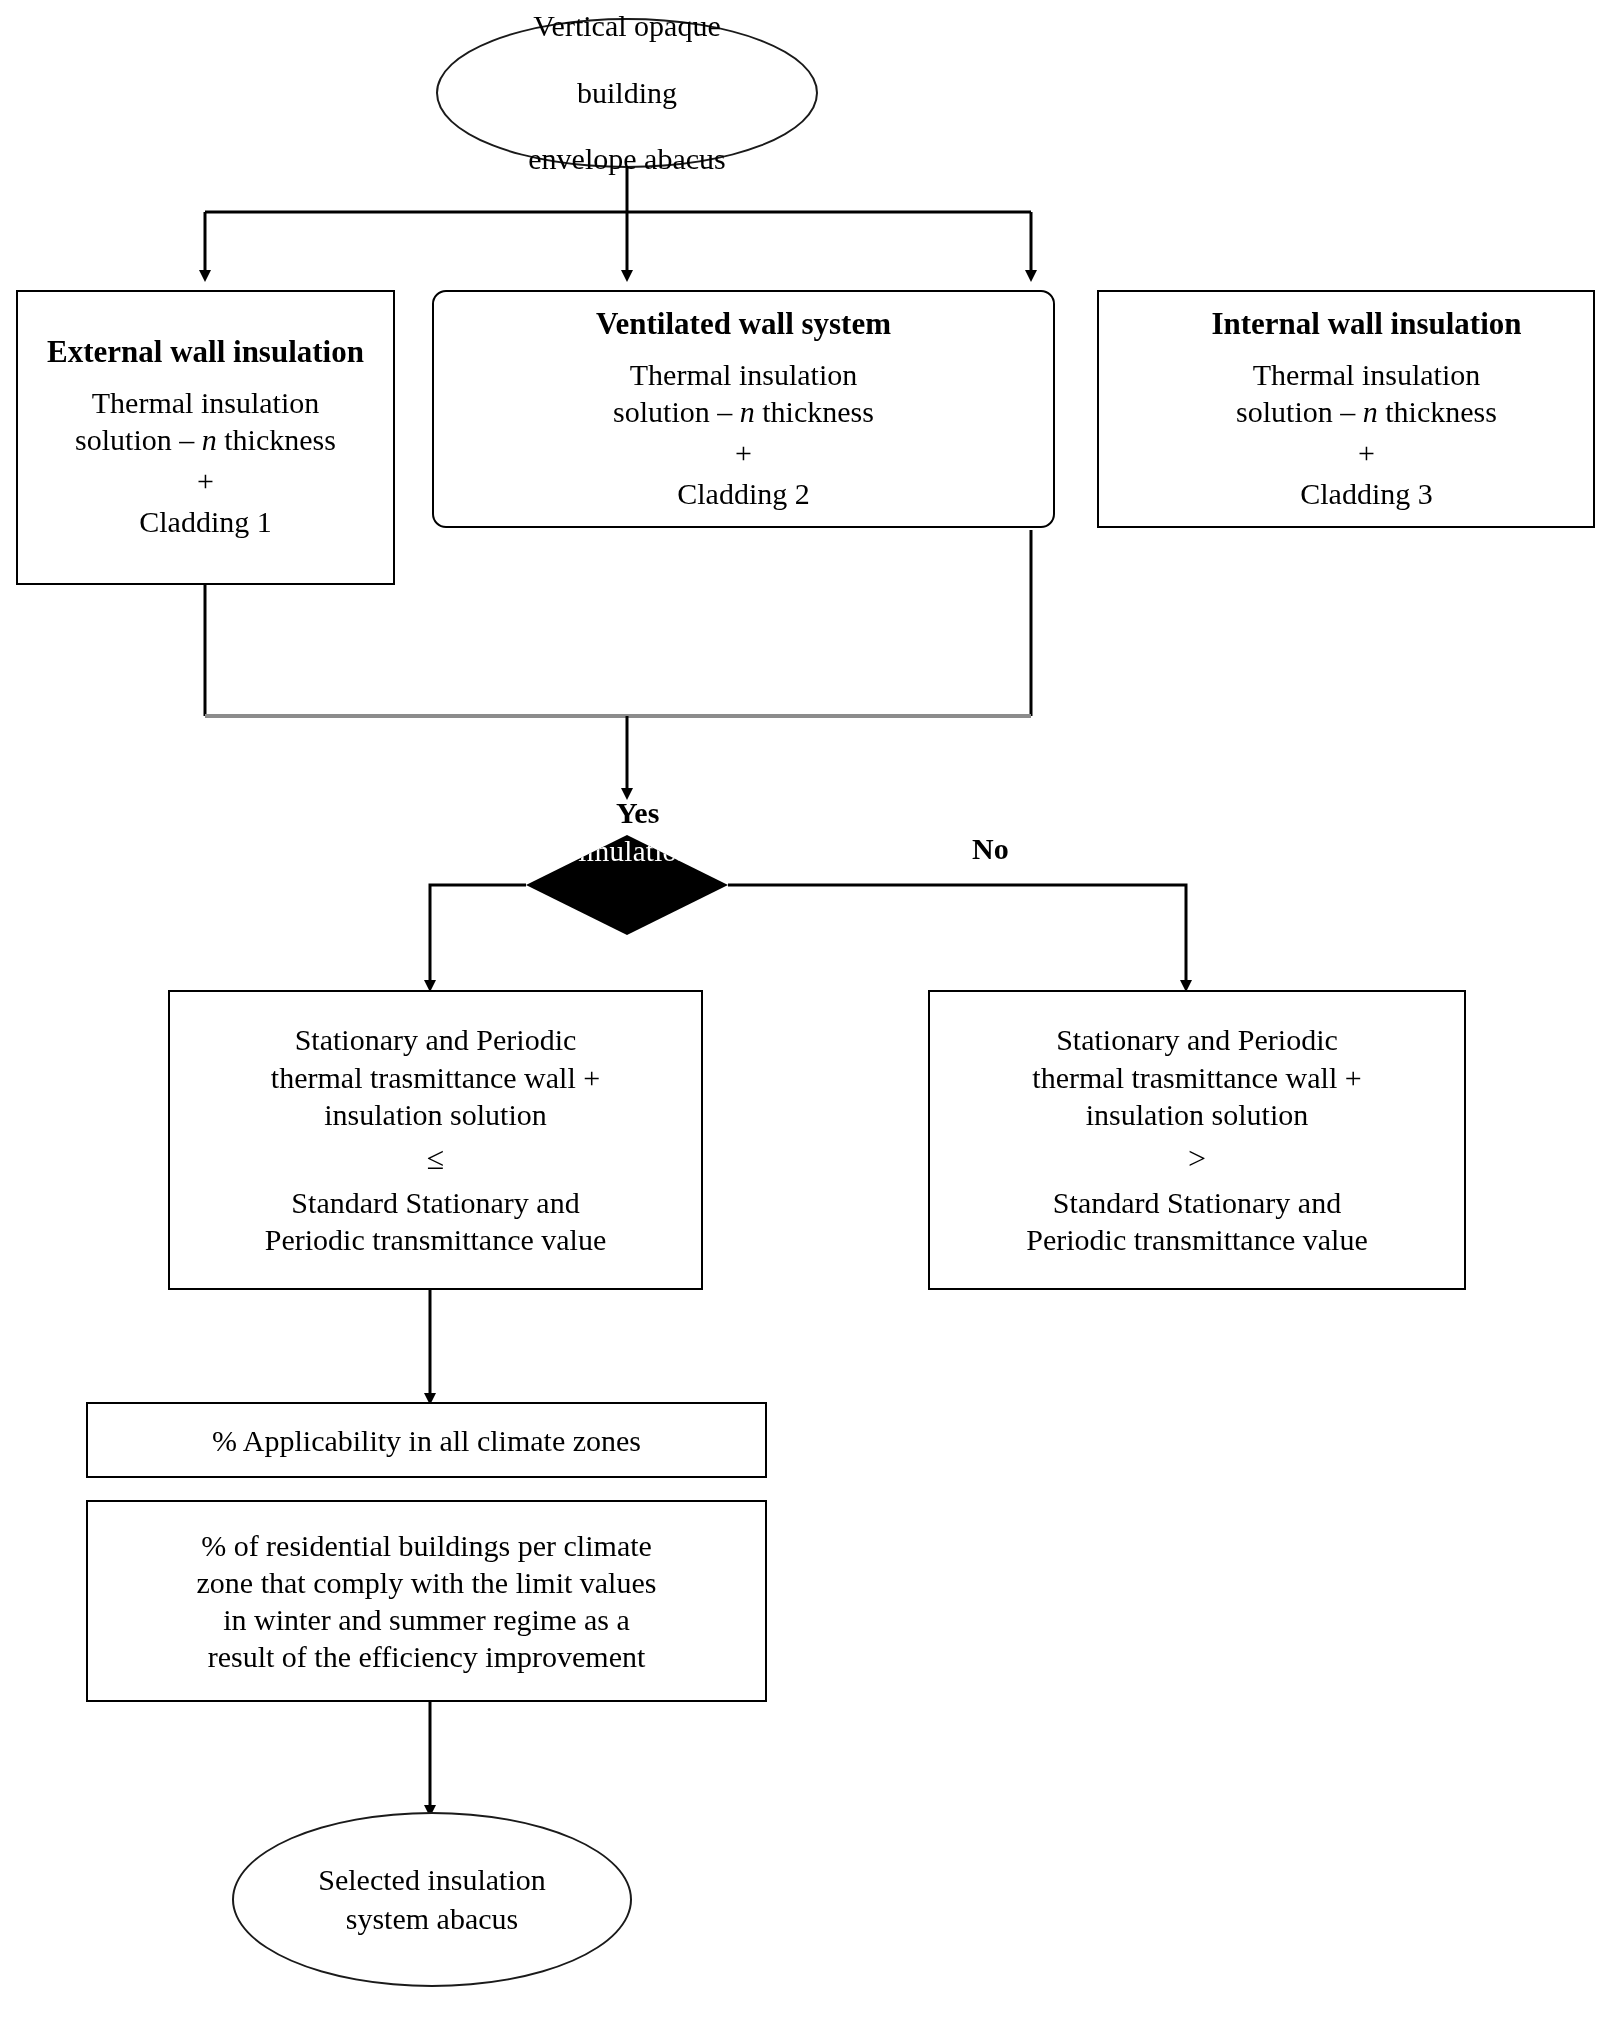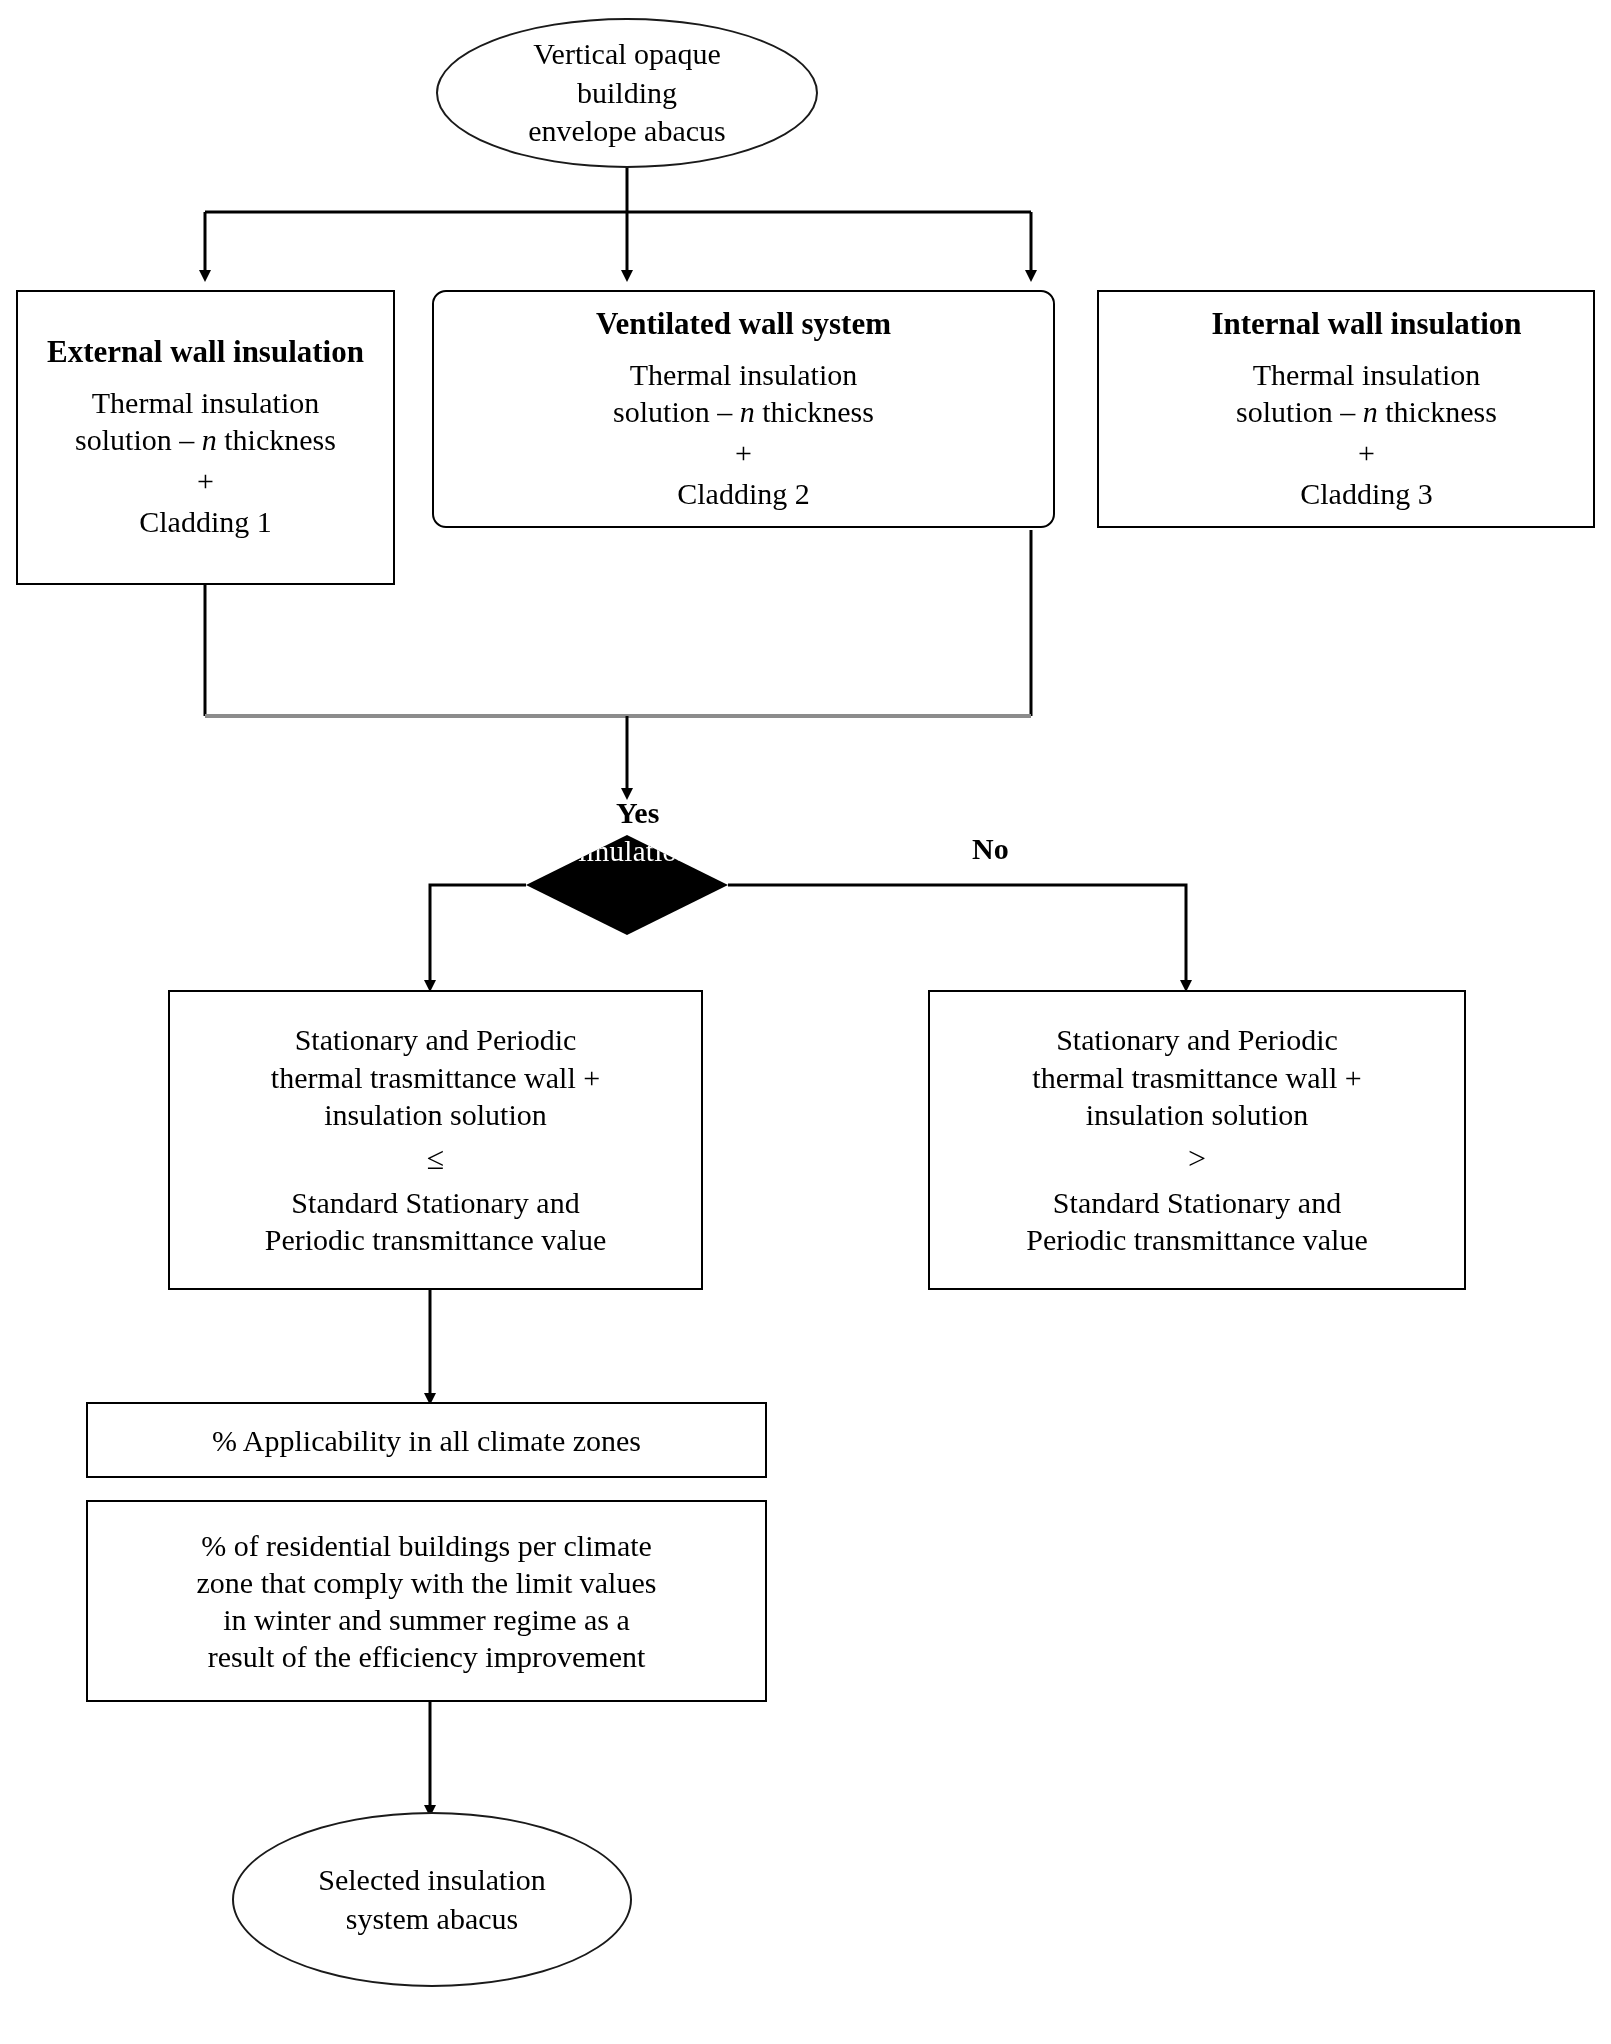--- a/index.html
+++ b/index.html
@@ -124,21 +124,21 @@
 
     <path d="M526,885 L430,885 L430,985" stroke="#000000" stroke-width="3" fill="none" marker-end="url(#arrow)"></path>
 
     <path d="M728,885 L1186,885 L1186,985" stroke="#000000" stroke-width="3" fill="none" marker-end="url(#arrow)"></path>
 
     <path d="M430,1290 L430,1398" stroke="#000000" stroke-width="3" fill="none" marker-end="url(#arrow)"></path>
 
     <path d="M430,1702 L430,1810" stroke="#000000" stroke-width="3" fill="none" marker-end="url(#arrow)"></path>
   </svg>
 
-  <div class="node ellipse" style="left:612px; top:18px; width:382px; height:150px; transform:translateX(-50%); left:627px;">
+  <div class="node ellipse" style="left:612px; top:18px; width:382px; height:150px; transform:translateX(-50%); left:627px;gap:28px;">
     <div class="ellipse-line">Vertical opaque</div>
     <div class="ellipse-line">building</div>
     <div class="ellipse-line">envelope abacus</div>
   </div>
 
   <div class="node box" style="left:16px; top:381px; width:379px; height:295px; top:290px;">
     <div class="title">External wall insulation</div>
     <div class="body-line">Thermal insulation</div>
     <div class="body-line">
       <span>solution – </span><span class="ital">n</span><span> thickness</span>

